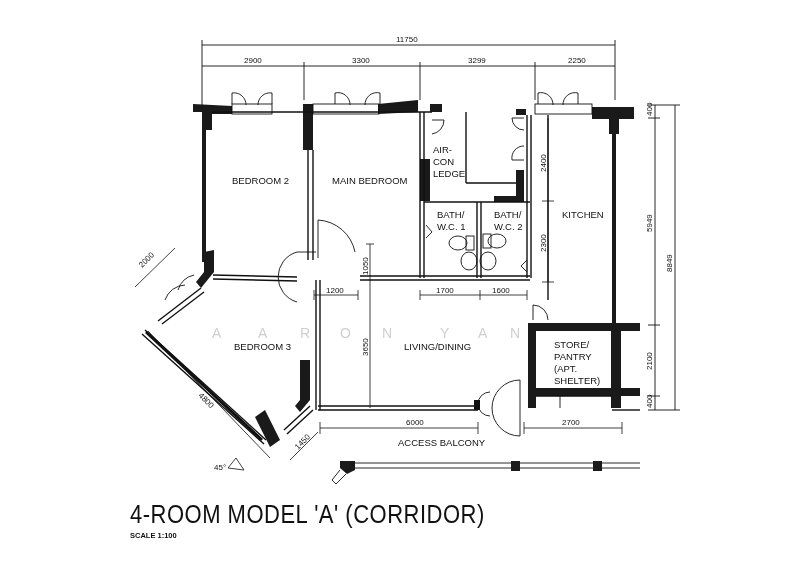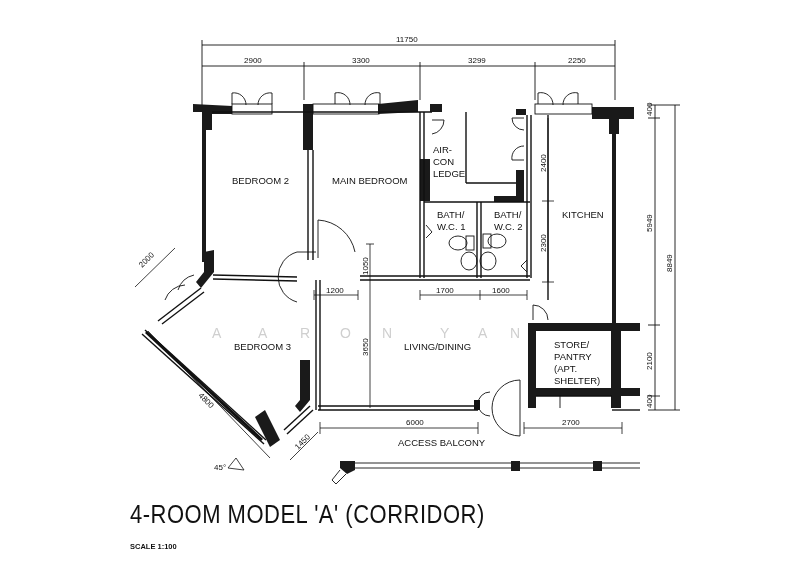--- a/index.html
+++ b/index.html
@@ -2,21 +2,21 @@
 <html><head>
 <meta charset="utf-8">
 <style>
   html, body { margin:0; padding:0; background:#ffffff; }
   body { width:800px; height:587px; position:relative; overflow:hidden; font-family:"Liberation Sans", sans-serif; }
   #plan { position:absolute; left:0; top:0; width:800px; height:587px; }
   .lbl { font-family:"Liberation Sans", sans-serif; font-size:9.5px; fill:#111; }
   .dim { font-family:"Liberation Sans", sans-serif; font-size:8px; fill:#111; }
   .wm { font-family:"Liberation Sans", sans-serif; font-size:14px; fill:#cfcfcf; letter-spacing:0px; }
   .title { position:absolute; left:130px; top:500px; font-family:"Liberation Sans", sans-serif; font-size:22px; color:#111; letter-spacing:0.5px; font-weight:normal; transform:scaleY(1.15); transform-origin:left top; }
-  .scale { position:absolute; left:130px; top:531px; font-family:"Liberation Sans", sans-serif; font-size:7.5px; font-weight:bold; color:#111;margin-top:11px; }
+  .scale { position:absolute; left:130px; top:531px; font-family:"Liberation Sans", sans-serif; font-size:7.5px; font-weight:bold; color:#111; }
 </style>
 </head>
 <body>
 
 <svg id="plan" viewBox="0 0 800 587" xmlns="http://www.w3.org/2000/svg">
 
   <g>
     <text class="wm" x="212" y="338">A</text>
     <text class="wm" x="258" y="338">A</text>
     <text class="wm" x="300" y="338">R</text>

